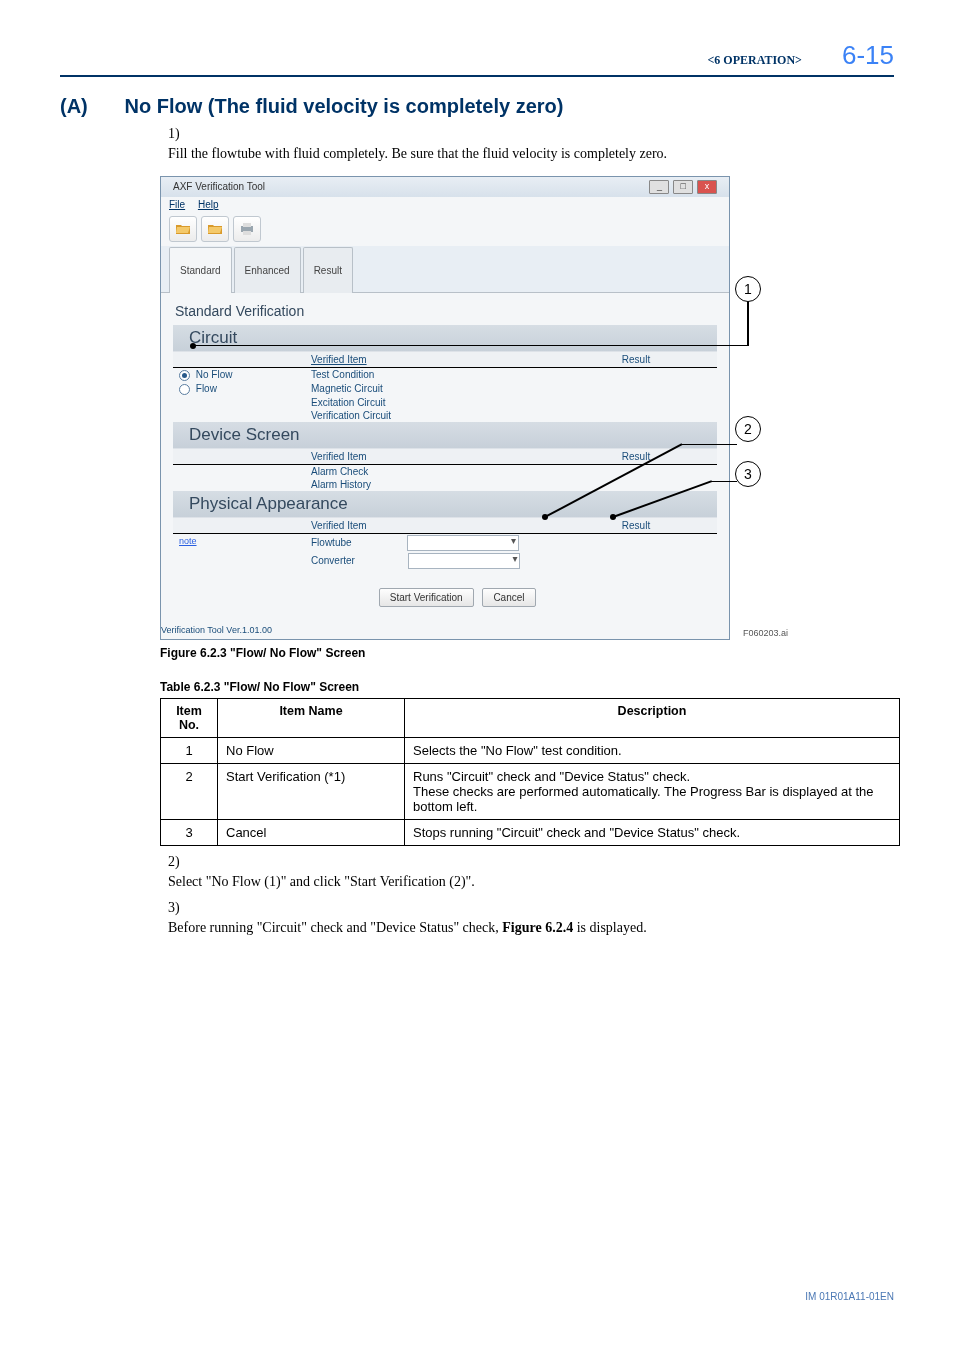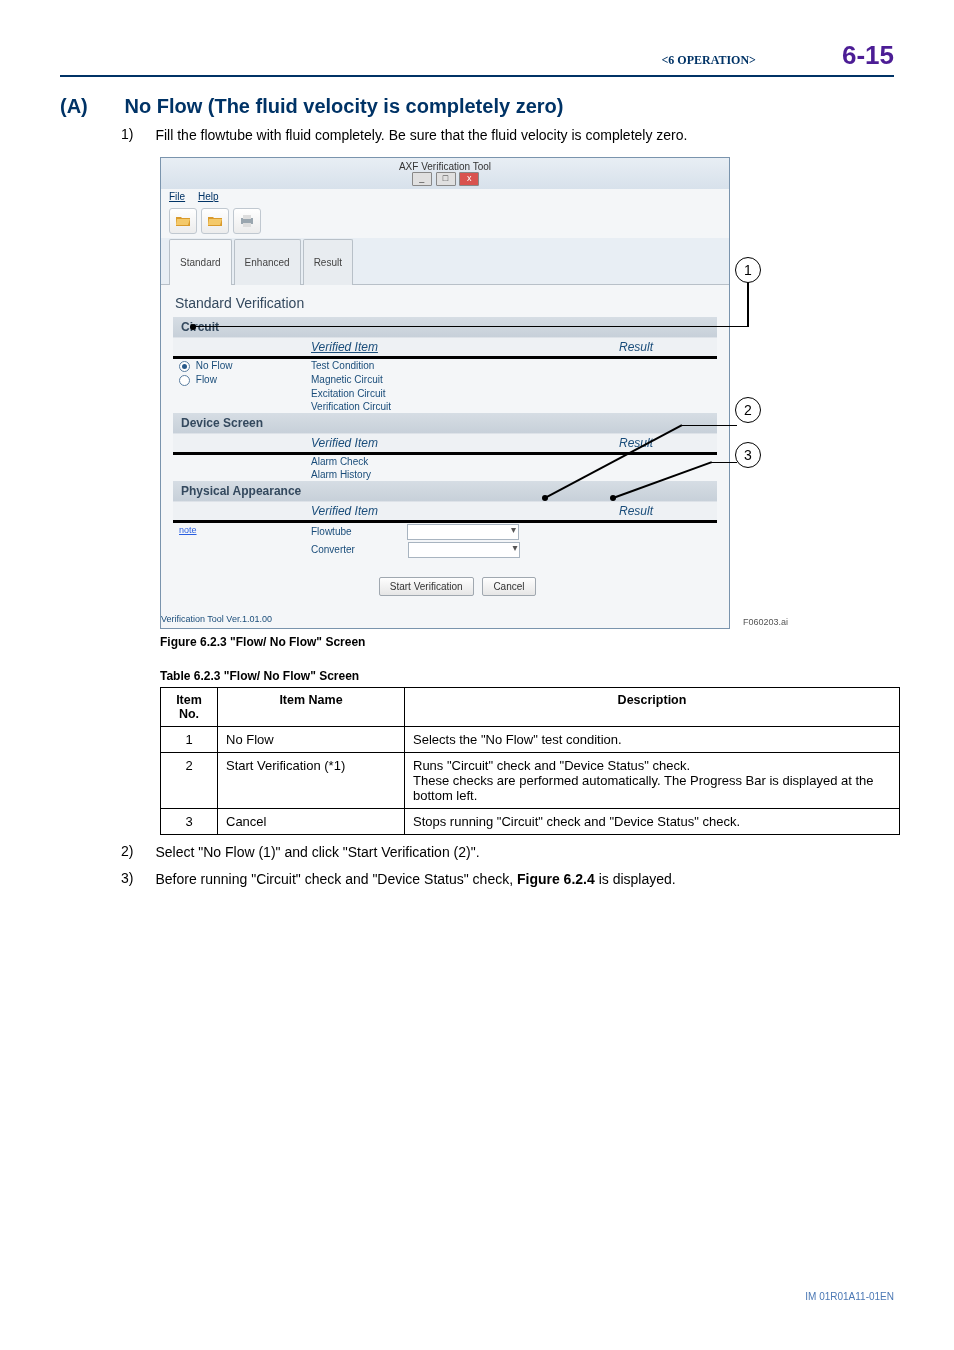--- a/index.html
+++ b/index.html
@@ -25,39 +25,38 @@
   }
   .header-chapter {
     font-size: 12px;
     font-weight: bold;
     color: #003366;
     margin-right: 40px;
     font-family: Liberation Serif, serif;
   }
   .header-pageno {
     font-size: 26px;
-    font-weight: bold;
-    color: #4c1d95;
-    margin-left: 46px;
+    font-weight: normal;
+    color: #3b82f6;
   }
   .sec-letter {
     font-size: 20px;
     font-weight: bold;
     color: #003366;
     display: inline-block;
     width: 60px;
     vertical-align: top;
   }
   .sec-title {
     font-size: 20px;
     font-weight: bold;
     color: #003366;
     display: inline;
   }
-  .para-row { margin-top: 8px; margin-left: 61px; }
+  .para-row { margin-top: 8px; margin-left: 108px; font-family: Liberation Serif, serif; }
   .para-num { display: inline-block; width: 30px; vertical-align: top; font-size: 14px; }
   .para-txt { display: inline-block; width: 700px; font-size: 14px; line-height: 1.35; }
   
   .shot-wrap {
     margin: 12px 0 6px 100px;
     position: relative;
     width: 570px;
   }
   .app-window {
     border: 1px solid #7a94ad;
@@ -65,21 +64,20 @@
     font-size: 10px;
   }
   .titlebar {
     background: linear-gradient(#e8eef4, #d7e1eb);
     padding: 3px 12px;
     display: flex;
     justify-content: space-between;
     align-items: center;
     font-size: 10px;
     color: #333;
-    flex-direction: column;
   }
   .win-controls span {
     display: inline-block;
     width: 18px; height: 12px;
     background: #e0e0e0;
     border: 1px solid #888;
     border-radius: 1px;
     text-align: center;
     line-height: 11px;
     font-size: 9px;
@@ -116,33 +114,31 @@
     border-bottom: none;
     border-radius: 2px 2px 0 0;
     position: relative; top: 1px;
     color: #444;
   }
   .tab.active { background: #f4f6f8; font-weight: 400; }
   .pane { padding: 8px 12px 10px 12px; }
   .pane-title { font-size: 14px; color: #34495e; margin: 2px 0 6px 2px; }
   .section-headrow {
     background: linear-gradient(#d6dde4, #c7d0d9);
-    padding: 3px 8px;
-    font-size: 12px;
+    padding: 3px 16px;
+    font-size: 17px;
     color: #34495e;
-    font-weight: bold;
   }
   .grid-head {
     display: flex;
     background: #eef1f4;
     border-top: 1px solid #dde2e8;
-    border-bottom: 3px solid #000000;
-    font-size: 12px;
+    border-bottom: 1px solid #000000;
+    font-size: 10px;
     color: #1a4d7a;
-    font-style: italic;
   }
   .gh-left { width: 120px; padding: 2px 6px; }
   .gh-mid { flex:1; padding: 2px 6px; text-decoration: underline; }
   .gh-right { width: 150px; padding: 2px 6px; text-align:center; }
   .grid-row {
     display: flex;
     font-size: 10px;
     color: #1a4d7a;
     padding: 1px 0;
   }

